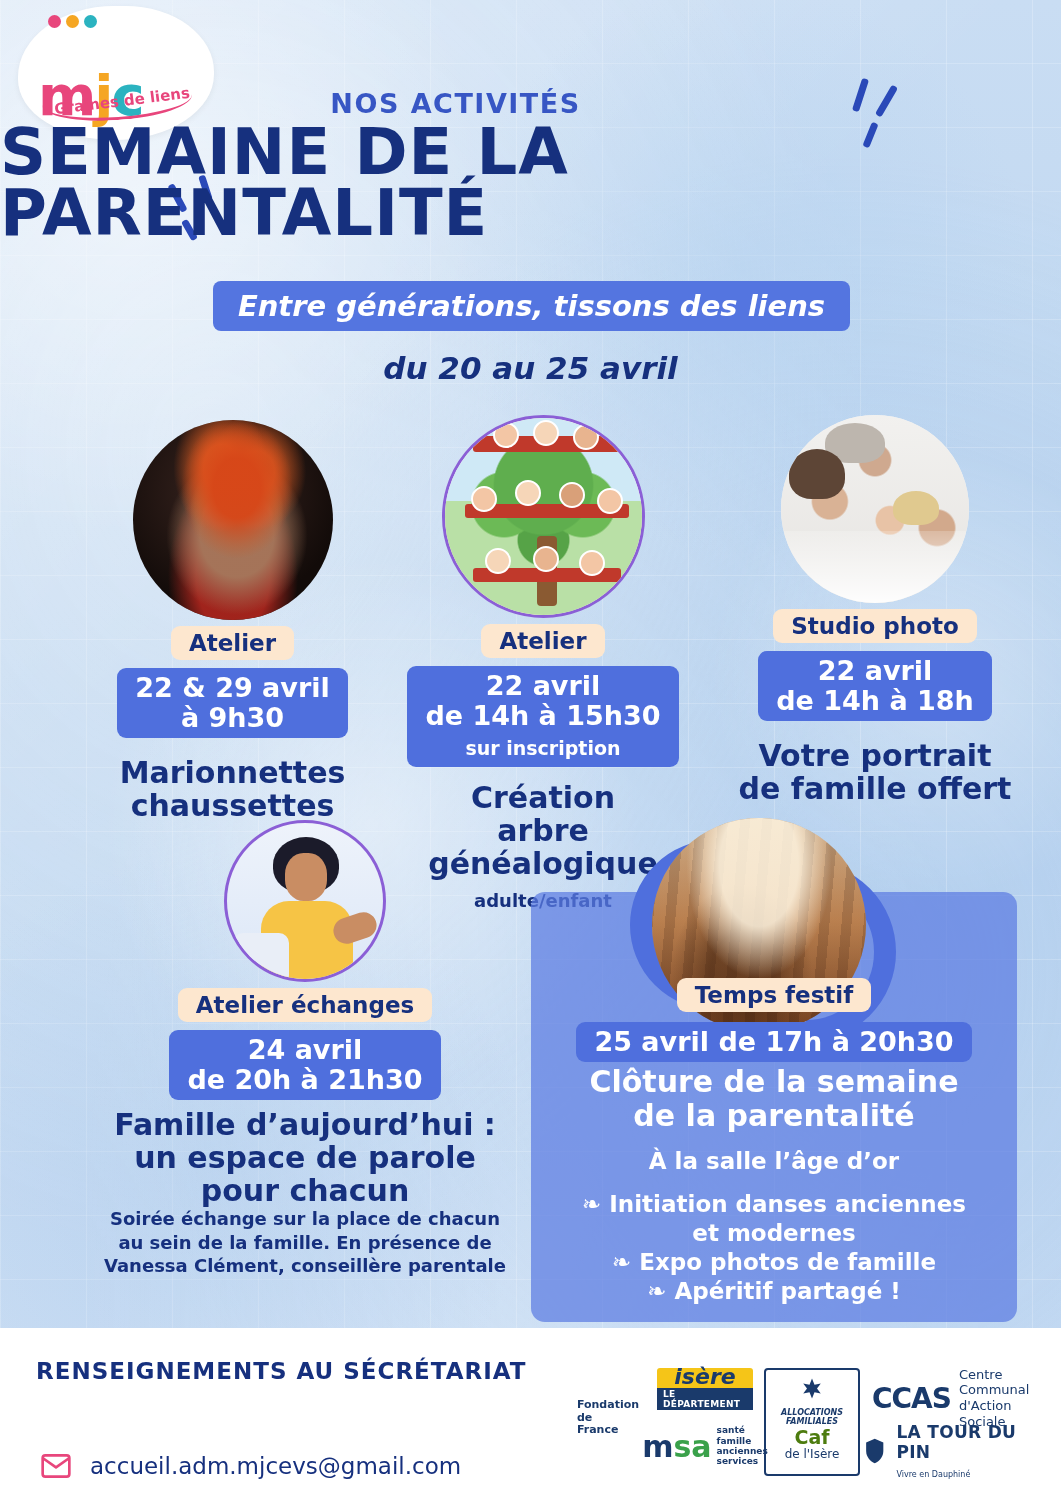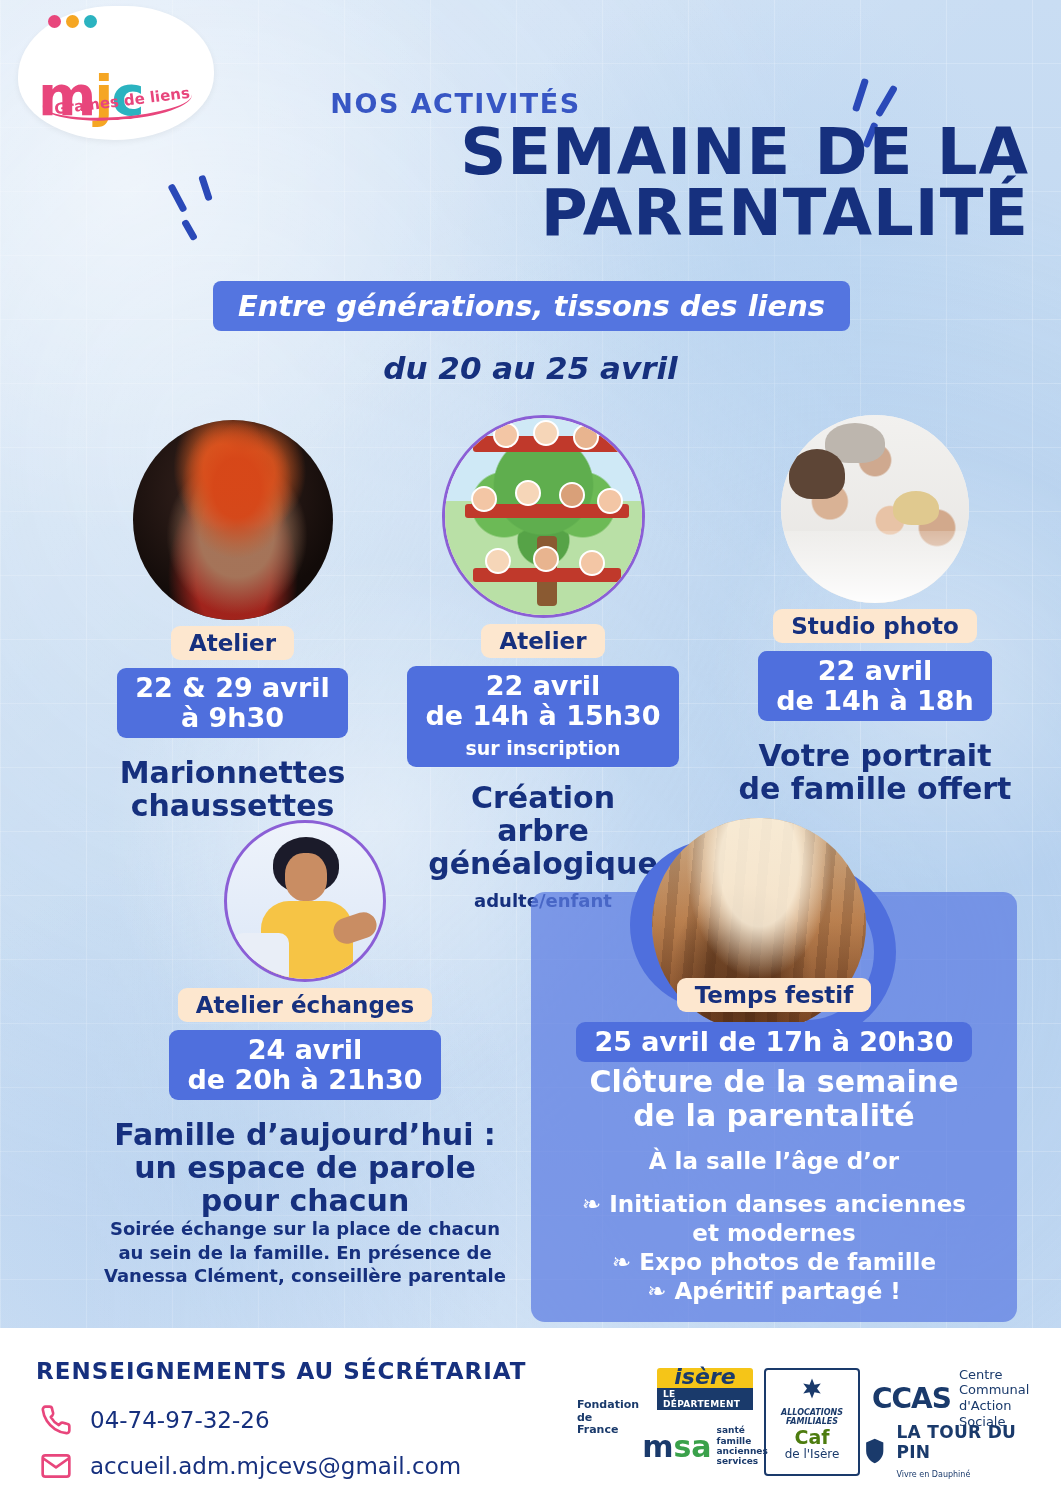--- a/index.html
+++ b/index.html
@@ -86,21 +86,21 @@
   
   .kicker {
     position: absolute; top: 88px; left: 0; width: 911px;
     text-align: center;
     color: #3756c4; font-size: 27px; font-weight: bold;
     letter-spacing: 1.5px;
     font-family: "DejaVu Sans", sans-serif;
   }
   .title {
     position: absolute; top: 122px; left: 0; width: 1029px;
-    text-align: right;
+    text-align: left;
     color: #16307e; font-size: 64px; font-weight: bold;
     line-height: .95; letter-spacing: 1px;
     font-family: "DejaVu Sans", sans-serif;
   }
   .title .line2 { display: block; }
   .subtitle-band {
     position: absolute; top: 281px; left: 213px;
     width: 637px; height: 50px;
     background: #5475e0;
     border-radius: 8px;
@@ -325,21 +325,21 @@
     </div>
     <div style="margin-top:6px;">
       <span class="pill pill-cream">Atelier échanges</span>
     </div>
     <div style="margin-top:8px;">
       <span class="pill pill-blue">
         <span>24 avril</span><br>
         <span>de 20h à 21h30</span>
       </span>
     </div>
-    <div class="cname" style="margin-top:18px;">
+    <div class="cname" style="margin-top:8px;">
       <span>Famille d’aujourd’hui :</span><br>
       <span>un espace de parole</span><br>
       <span>pour chacun</span>
     </div>
     <div class="csub" style="line-height:1.3;">
       <span>Soirée échange sur la place de chacun</span><br>
       <span>au sein de la famille. En présence de</span><br>
       <span>Vanessa Clément, conseillère parentale</span>
     </div>
   </div>
@@ -368,28 +368,20 @@
       <div style="white-space:pre-line">❧ <span>Initiation danses anciennes
 et modernes</span></div>
       <div>❧ <span>Expo photos de famille</span></div>
       <div>❧ <span>Apéritif partagé !</span></div>
     </div>
   </div>
 
   <div class="footer">
     <div class="foot-title">RENSEIGNEMENTS AU SÉCRÉTARIAT</div>
 
-    <div class="foot-line" style="top:76px;">
-      <span>
-        <svg class="ic" viewBox="0 0 24 24" fill="none" stroke="#e8467c" stroke-width="2" stroke-linecap="round" stroke-linejoin="round">
-          <path d="M22 16.9v3a2 2 0 0 1-2.2 2 19.8 19.8 0 0 1-8.6-3.1 19.5 19.5 0 0 1-6-6A19.8 19.8 0 0 1 2.1 4.2 2 2 0 0 1 4.1 2h3a2 2 0 0 1 2 1.7c.1 1 .4 1.9.7 2.8a2 2 0 0 1-.5 2.1L8.1 9.8a16 16 0 0 0 6 6l1.2-1.2a2 2 0 0 1 2.1-.5c.9.3 1.8.6 2.8.7a2 2 0 0 1 1.8 2.1z"></path>
-        </svg>
-      </span>
-      <span class="txt">04-74-97-32-26</span>
-    </div>
 
     <div class="foot-line" style="top:122px;">
       <span>
         <svg class="ic" viewBox="0 0 24 24" fill="none" stroke="#e8467c" stroke-width="2" stroke-linejoin="round">
           <rect x="2" y="4" width="20" height="16" rx="2"></rect>
             <path d="m2 6 10 7L22 6"></path>
         </svg>
       </span>
       <span class="txt">accueil.adm.mjcevs@gmail.com</span>
     </div>

